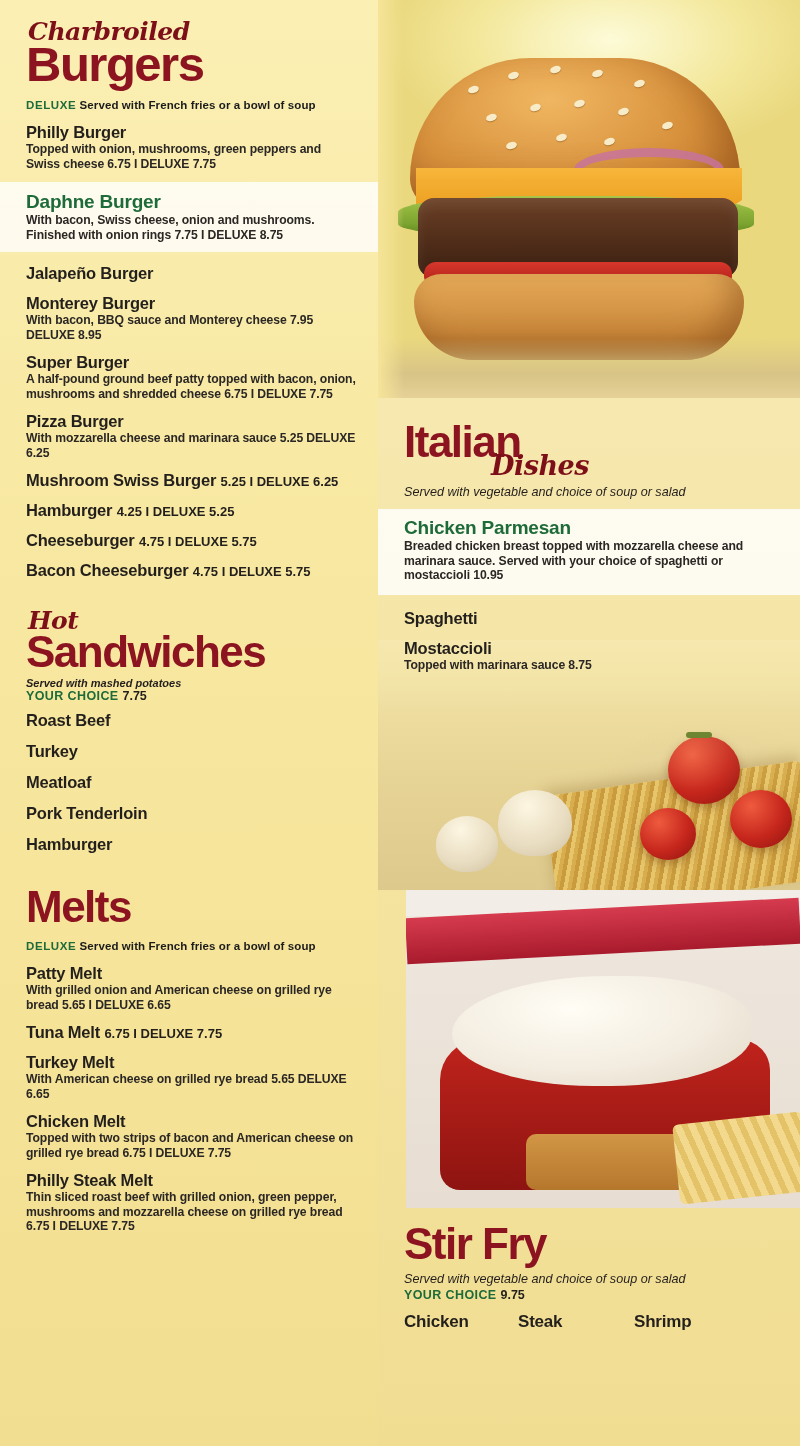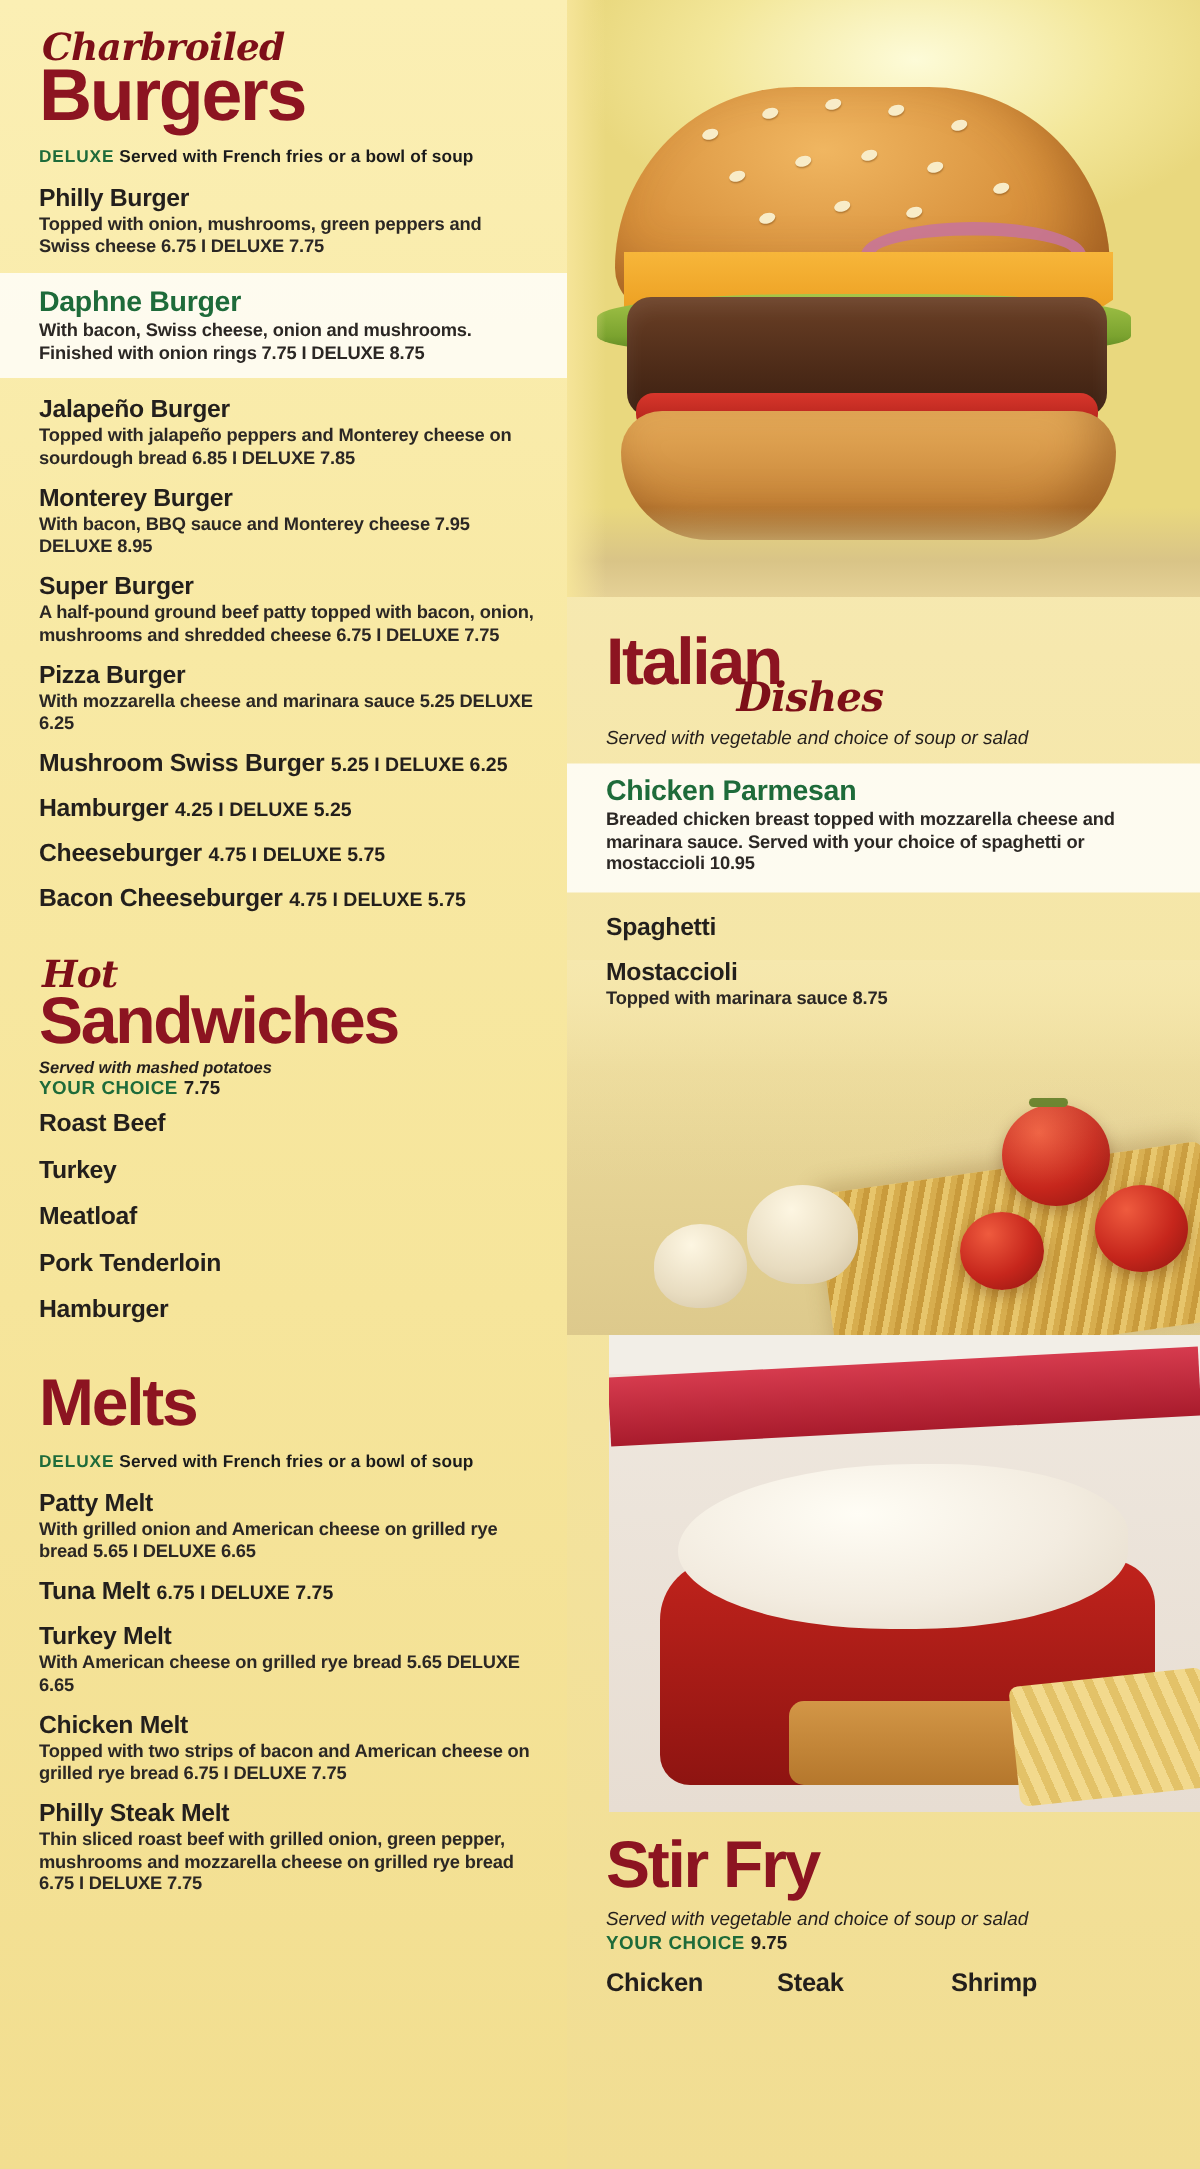--- a/index.html
+++ b/index.html
@@ -264,21 +264,20 @@
         <div class="item-desc">Topped with onion, mushrooms, green peppers and Swiss cheese  6.75  I  DELUXE  7.75</div>
       </div>
 
       <div class="highlight">
         <div class="item-name">Daphne Burger</div>
         <div class="item-desc">With bacon, Swiss cheese, onion and mushrooms. Finished with onion rings  7.75  I  DELUXE  8.75</div>
       </div>
 
       <div class="item">
         <div class="item-name">Jalapeño Burger</div>
-        <div class="item-desc">Topped with jalapeño peppers and Monterey cheese on sourdough bread  6.85  I  DELUXE  7.85</div>
       </div>
       <div class="item">
         <div class="item-name">Monterey Burger</div>
         <div class="item-desc">With bacon, BBQ sauce and Monterey cheese  7.95 DELUXE  8.95</div>
       </div>
       <div class="item">
         <div class="item-name">Super Burger</div>
         <div class="item-desc">A half-pound ground beef patty topped with bacon, onion, mushrooms and shredded cheese  6.75  I  DELUXE  7.75</div>
       </div>
       <div class="item">

